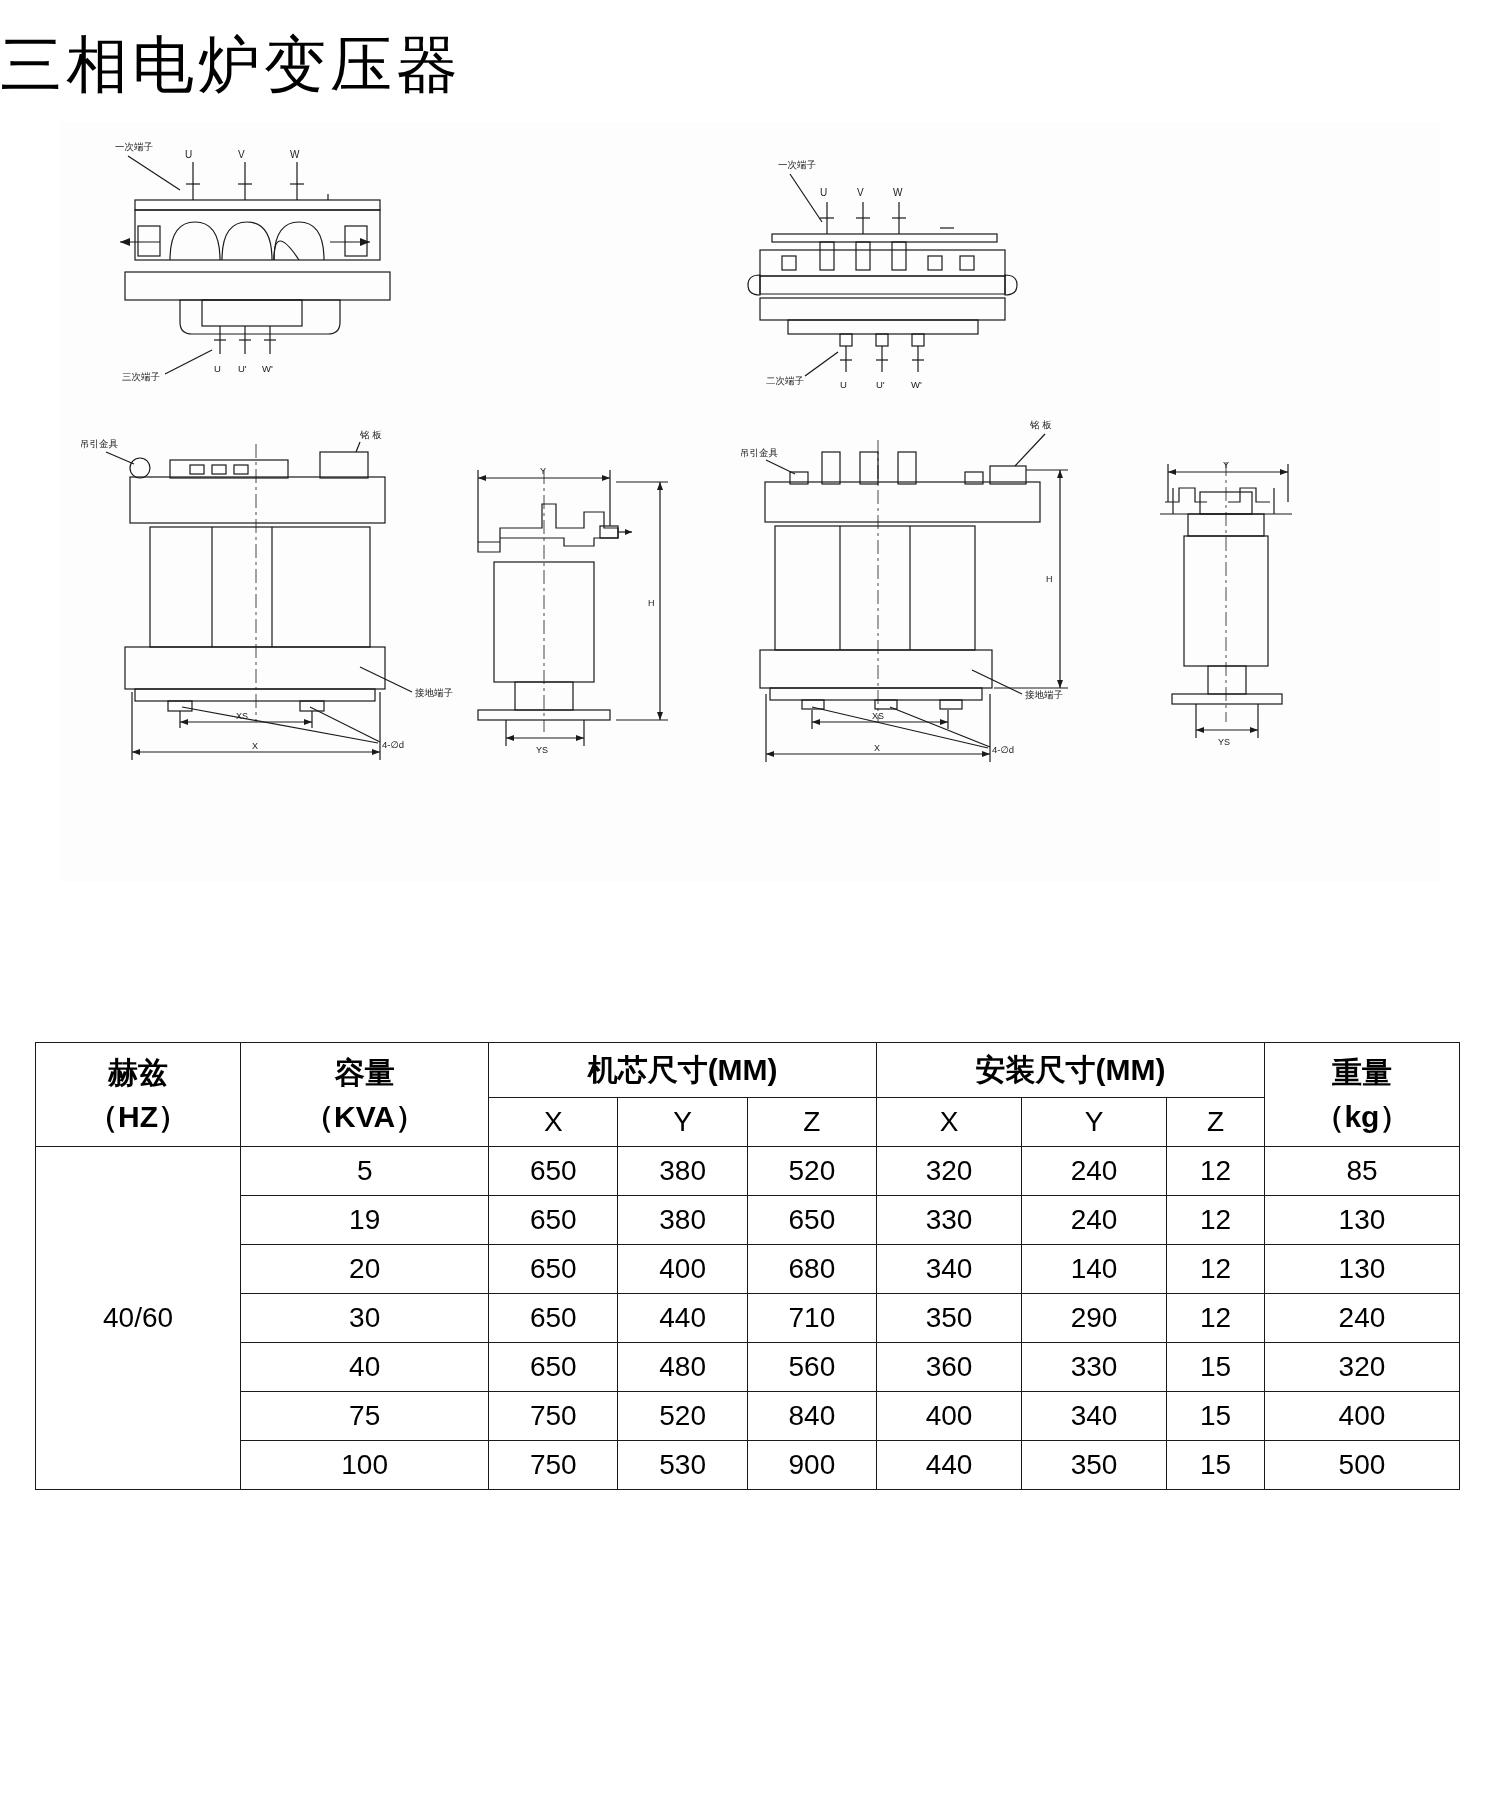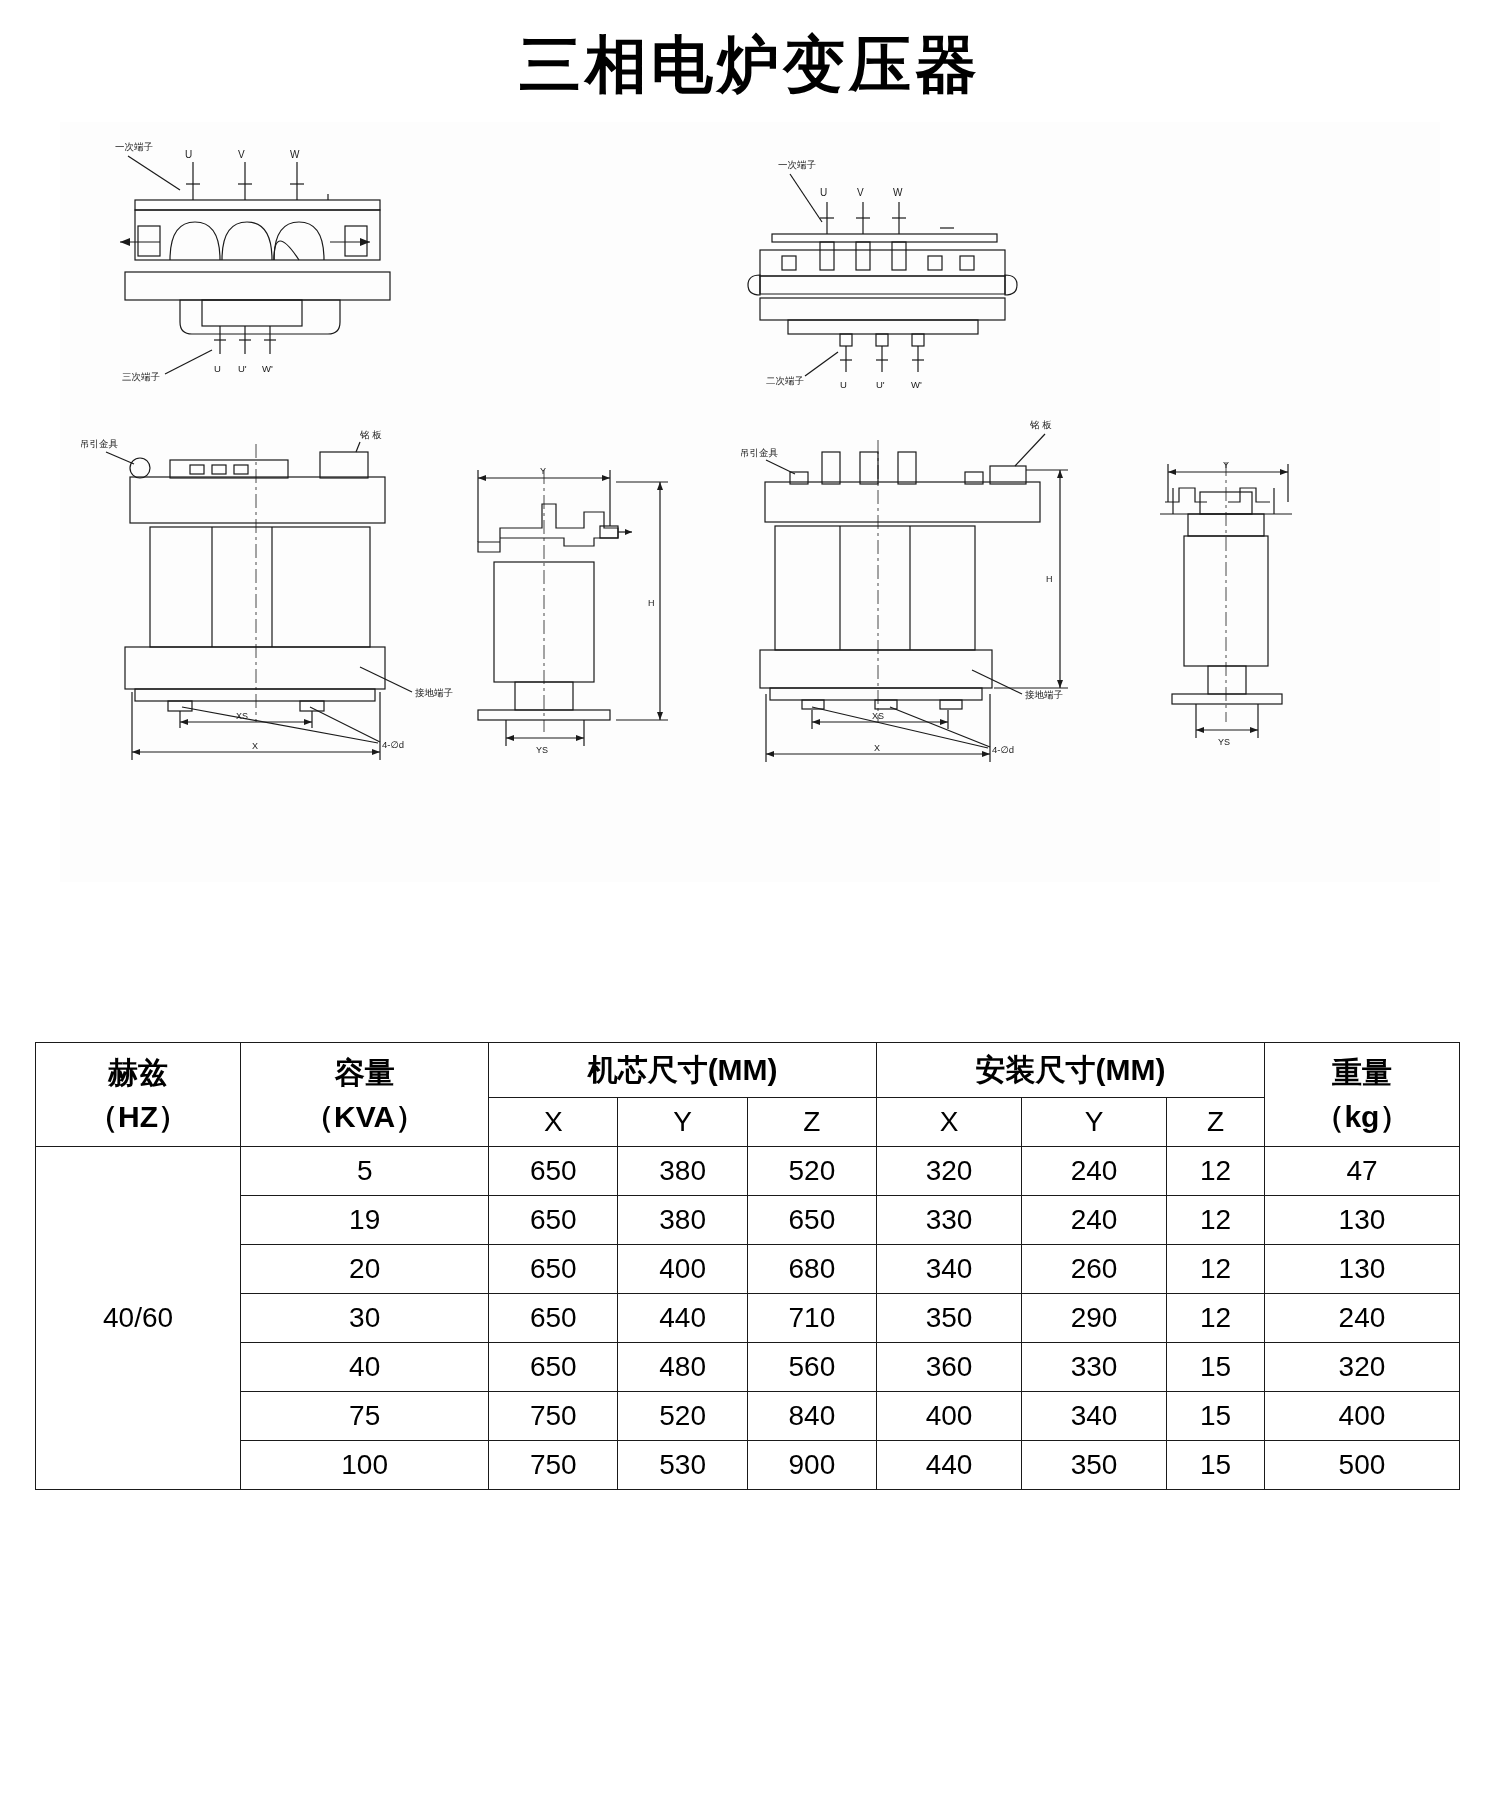--- a/index.html
+++ b/index.html
@@ -10,24 +10,24 @@
   body {
     width: 1500px;
     height: 1812px;
     font-family: "Liberation Sans", sans-serif;
     color: #000;
     position: relative;
     overflow: hidden;
   }
 
   .page-title {
-    text-align: center;
+    text-align: left;
     font-family: "Liberation Serif", serif;
     font-size: 62px;
-    font-weight: 700;
+    font-weight: 400;
     letter-spacing: 4px;
     margin: 28px 0 10px 0;
     line-height: 1.2;
   }
 
   
   .drawings {
     position: relative;
     width: 1380px;
     height: 760px;
@@ -400,39 +400,39 @@
     <tbody>
       <tr>
         <td class="hz" rowspan="7">40/60</td>
         <td class="num">5</td>
         <td class="num">650</td>
         <td class="num">380</td>
         <td class="num">520</td>
         <td class="num">320</td>
         <td class="num">240</td>
         <td class="num">12</td>
-        <td class="num">47</td>
+        <td class="num">85</td>
       </tr>
       <tr>
         <td class="num">19</td>
         <td class="num">650</td>
         <td class="num">380</td>
         <td class="num">650</td>
         <td class="num">330</td>
         <td class="num">240</td>
         <td class="num">12</td>
         <td class="num">130</td>
       </tr>
       <tr>
         <td class="num">20</td>
         <td class="num">650</td>
         <td class="num">400</td>
         <td class="num">680</td>
         <td class="num">340</td>
-        <td class="num">260</td>
+        <td class="num">140</td>
         <td class="num">12</td>
         <td class="num">130</td>
       </tr>
       <tr>
         <td class="num">30</td>
         <td class="num">650</td>
         <td class="num">440</td>
         <td class="num">710</td>
         <td class="num">350</td>
         <td class="num">290</td>

